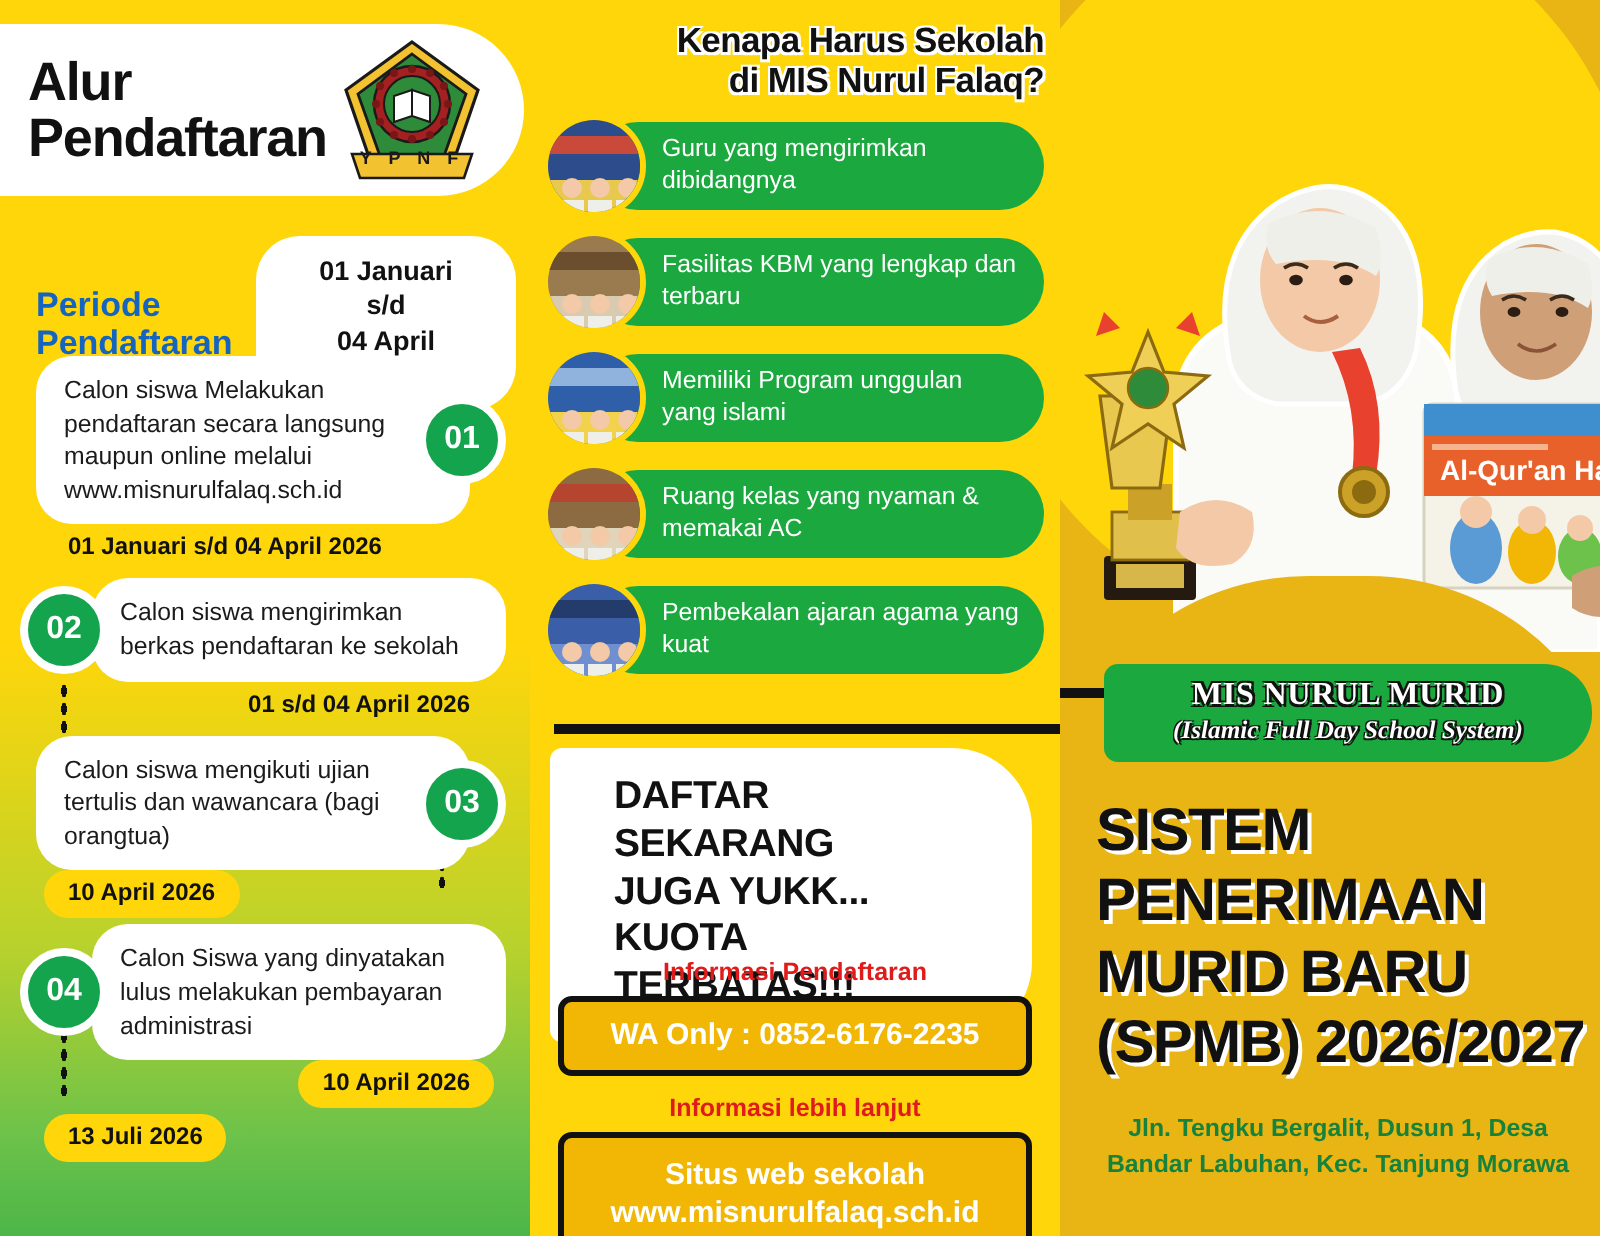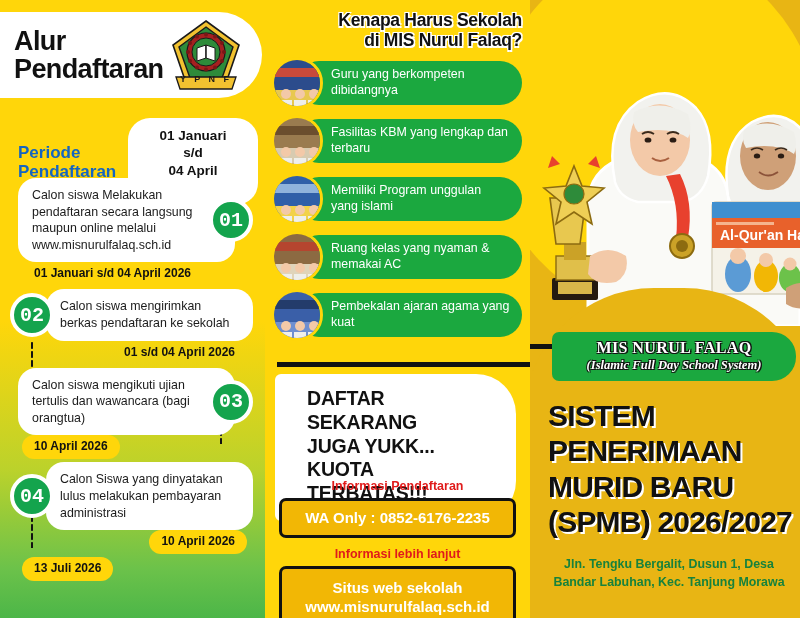--- a/index.html
+++ b/index.html
@@ -65,22 +65,22 @@
     background: #fff; border-radius: 18px;
     padding: 9px 14px; font-size: 12.4px; color: #1b1b1b;
     line-height: 1.34; position: relative; z-index: 2;
   }
   .step-l .bubble { margin-left: 18px; margin-right: 30px; padding-right: 34px; }
   .step-r .bubble { margin-left: 46px; margin-right: 12px; }
   .num {
     position: absolute; width: 44px; height: 44px; border-radius: 50%;
     background: #14A44D; border: 4px solid #fff; z-index: 3;
     display: flex; align-items: center; justify-content: center;
-    color: #fff; font-size: 20px; font-weight: bold;
-    top: 50%; transform: translateY(-50%); font-family: Liberation Mono, monospace;
+    color: #fff; font-size: 16px; font-weight: bold;
+    top: 50%; transform: translateY(-50%);
   }
   .step-l .num { right: 12px; }
   .step-r .num { left: 10px; }
   .datebar {
     font-size: 12px; font-weight: bold; color: #111;
     padding: 4px 12px 6px; display: inline-block;
     border-radius: 0 0 14px 14px;
   }
   .dt-left  { margin-left: 22px; }
   .dt-yellow { background: #FFD60A; border-radius: 14px; }
@@ -278,21 +278,21 @@
               <rect width="52" height="52" fill="#2C4C8C"></rect>
               <rect y="30" width="52" height="22" fill="#E8C84F"></rect>
               <rect y="8" width="52" height="9" fill="#C94A3A"></rect>
               <circle cx="12" cy="34" r="5" fill="#F3C9A8"></circle>
               <circle cx="26" cy="34" r="5" fill="#F3C9A8"></circle>
               <circle cx="40" cy="34" r="5" fill="#F3C9A8"></circle>
               <rect x="6" y="40" width="12" height="12" fill="#EFEFEA"></rect>
               <rect x="20" y="40" width="12" height="12" fill="#EFEFEA"></rect>
               <rect x="34" y="40" width="12" height="12" fill="#EFEFEA"></rect>
             </svg></div>
-          <div class="feat-pill">Guru yang berkompeten dibidangnya</div>
+          <div class="feat-pill">Guru yang mengirimkan dibidangnya</div>
         </div>
         <div class="feat">
           <div class="feat-thumb"><svg viewBox="0 0 52 52" width="52" height="52">
               <rect width="52" height="52" fill="#9A7B4F"></rect>
               <rect y="30" width="52" height="22" fill="#D8CBB0"></rect>
               <rect y="8" width="52" height="9" fill="#6B4E2E"></rect>
               <circle cx="12" cy="34" r="5" fill="#F3C9A8"></circle>
               <circle cx="26" cy="34" r="5" fill="#F3C9A8"></circle>
               <circle cx="40" cy="34" r="5" fill="#F3C9A8"></circle>
               <rect x="6" y="40" width="12" height="12" fill="#EFEFEA"></rect>
@@ -422,21 +422,21 @@
           <circle cx="260" cy="258" r="6.5" fill="#F3C9A8"></circle>
         </g>
         <path d="M256 282 Q272 272 286 282 L286 300 Q268 306 256 298 Z" fill="#CFA078"></path>
       </svg>
     </div>
 
     <div class="gold-panel"></div>
     <div class="rule"></div>
 
     <div class="green-banner">
-      <div class="banner-l1" style="white-space: pre-line;">MIS NURUL FALAQ</div>
+      <div class="banner-l1" style="white-space: pre-line;">MIS NURUL MURID</div>
       <div class="banner-l2" style="white-space: pre-line;">(Islamic Full Day School System)</div>
     </div>
 
     <div class="big-title" style="white-space: pre-line;">SISTEM PENERIMAAN MURID BARU (SPMB) 2026/2027</div>
     <div class="address" style="white-space: pre-line;">Jln. Tengku Bergalit, Dusun 1, Desa
 Bandar Labuhan, Kec. Tanjung Morawa</div>
   </div>
 
 </div>
 

